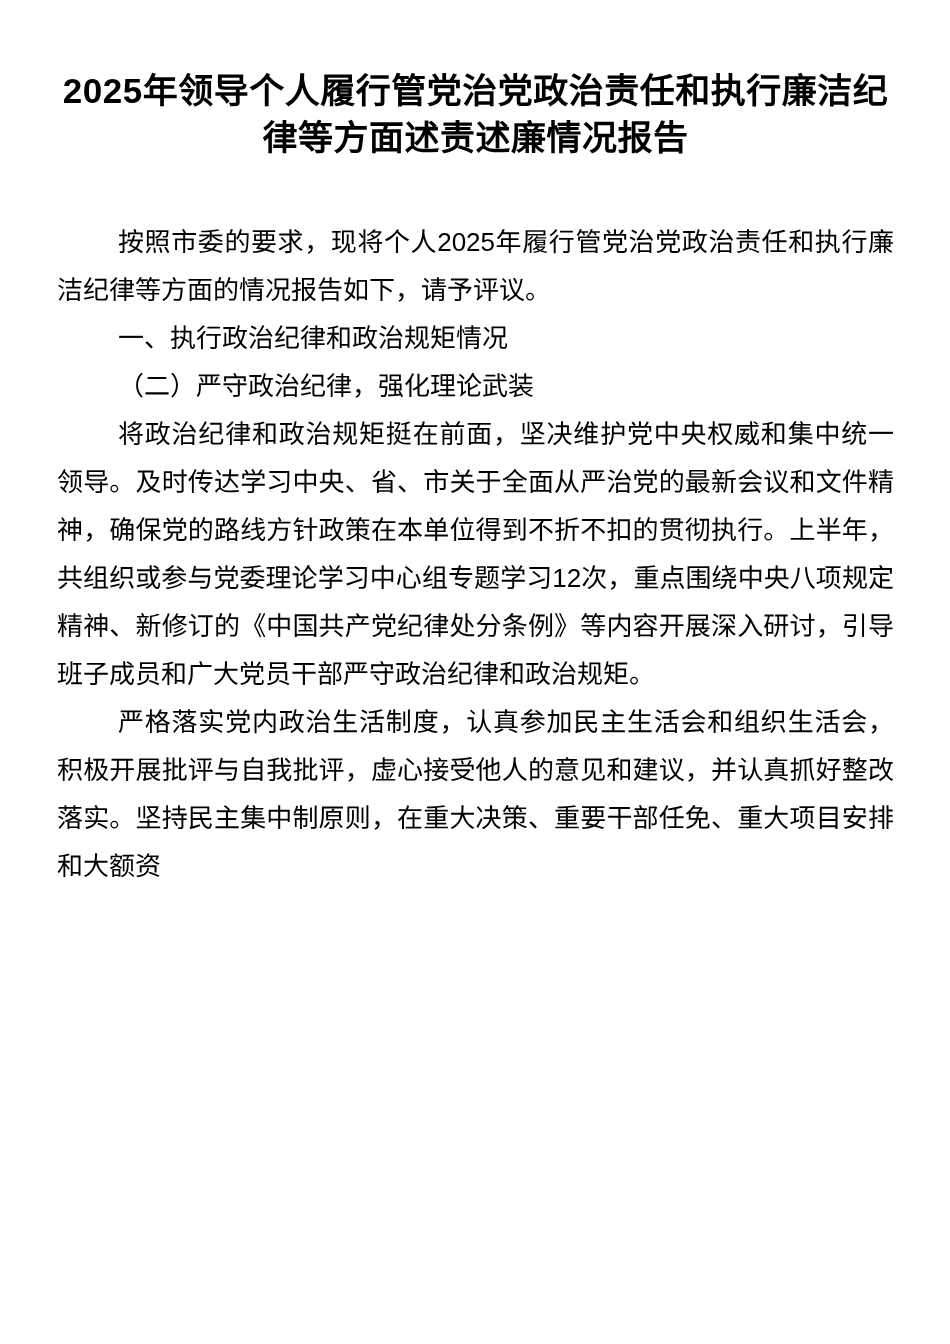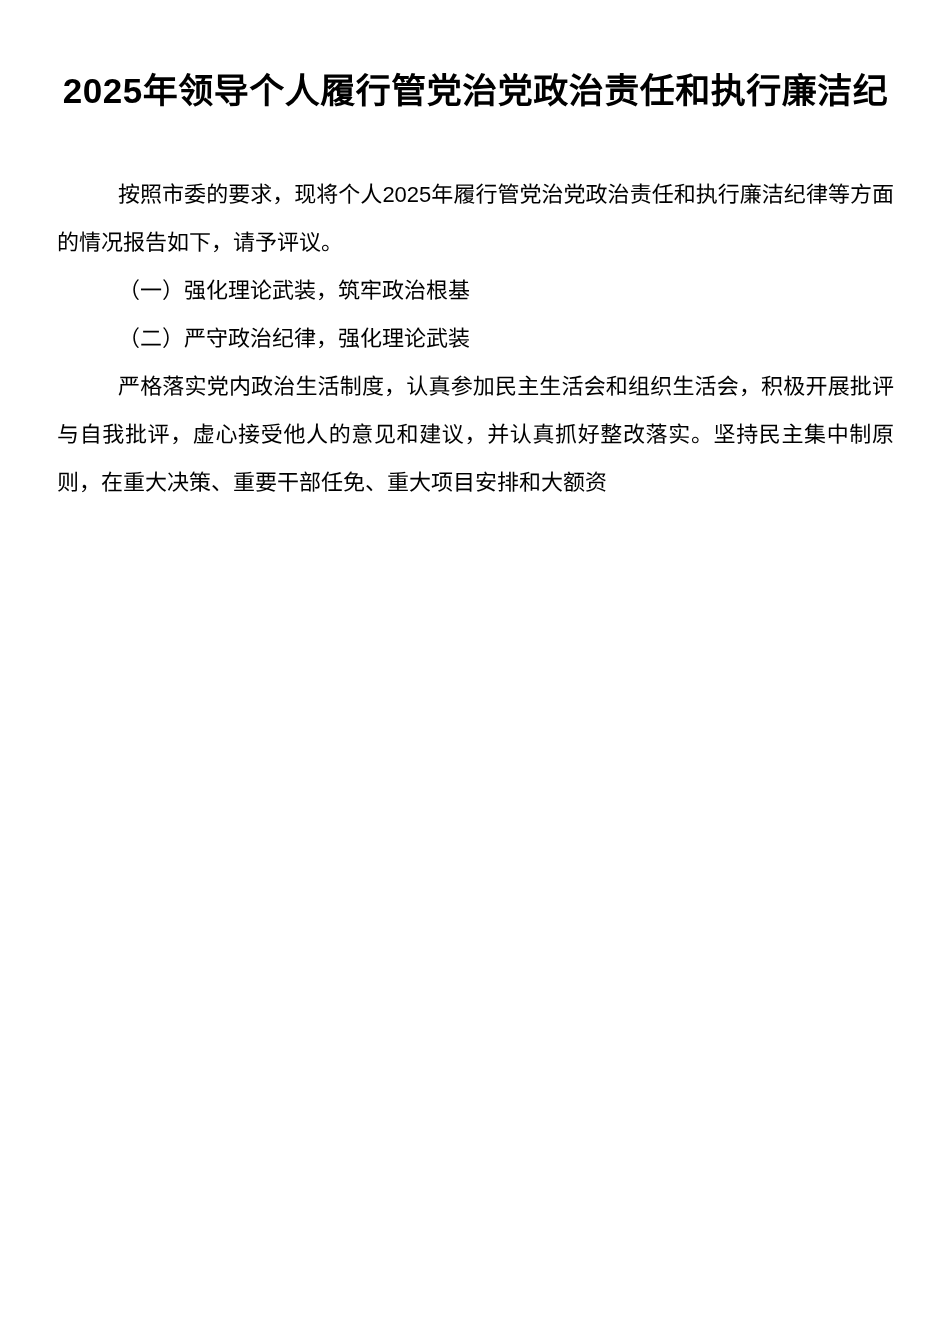--- a/index.html
+++ b/index.html
@@ -33,21 +33,21 @@
     font-weight: 700;
     line-height: 47px;
     text-align: center;
     letter-spacing: 0.5px;
     margin: 0;
     padding-top: 63px;
     padding-bottom: 0;
     word-break: break-all;
   }
   .para {
-    font-size: 22px;
+    font-size: 26px;
     line-height: 48px;
     text-align: justify;
     text-align-last: left;
     text-justify: inter-ideograph;
     margin: 0;
     text-indent: 61px;
     word-break: break-all;
     letter-spacing: 0px;
   }
   .para.heading {
@@ -58,30 +58,32 @@
   }
 </style>
 </head>
 <body>
 
 <div class="page">
   <div class="doc-body">
 
     <h1 class="doc-title">
       <span>2025年领导个人履行管党治党政治责任和执行廉洁纪</span><br>
+      <span>律等方面述责述廉情况报告</span>
     </h1>
 
     <div class="spacer-after-title"></div>
 
     <p class="para">按照市委的要求，现将个人2025年履行管党治党政治责任和执行廉洁纪律等方面的情况报告如下，请予评议。</p>
 
+    <p class="para heading">一、执行政治纪律和政治规矩情况</p>
 
-    <p class="para heading">（一）强化理论武装，筑牢政治根基</p>
 
 
     <p class="para heading">（二）严守政治纪律，强化理论武装</p>
 
+    <p class="para">将政治纪律和政治规矩挺在前面，坚决维护党中央权威和集中统一领导。及时传达学习中央、省、市关于全面从严治党的最新会议和文件精神，确保党的路线方针政策在本单位得到不折不扣的贯彻执行。上半年，共组织或参与党委理论学习中心组专题学习12次，重点围绕中央八项规定精神、新修订的《中国共产党纪律处分条例》等内容开展深入研讨，引导班子成员和广大党员干部严守政治纪律和政治规矩。</p>
 
 
     <p class="para">严格落实党内政治生活制度，认真参加民主生活会和组织生活会，积极开展批评与自我批评，虚心接受他人的意见和建议，并认真抓好整改落实。坚持民主集中制原则，在重大决策、重要干部任免、重大项目安排和大额资</p>
 
   </div>
 </div>
 
 </body></html>

